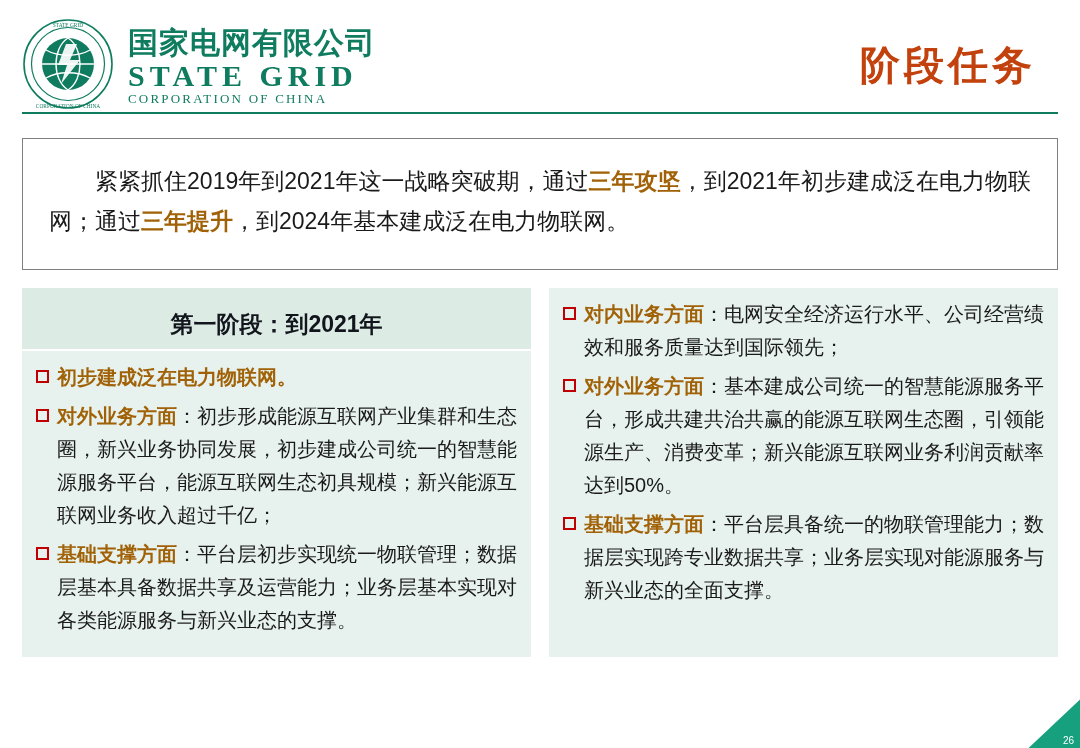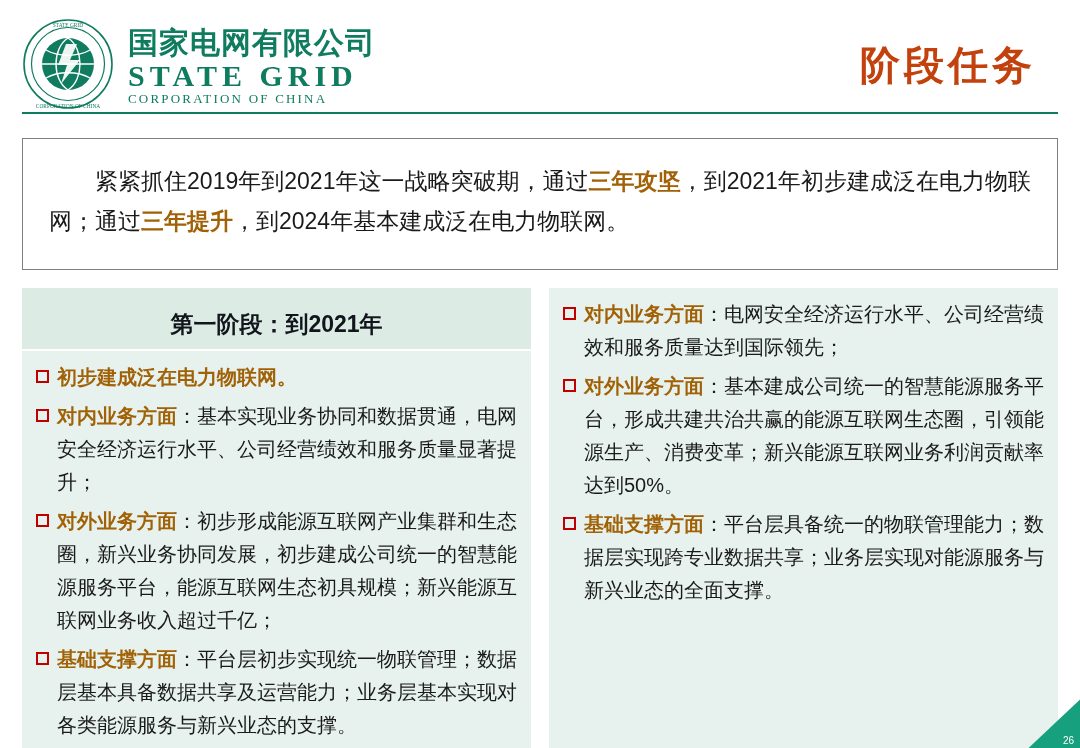--- a/index.html
+++ b/index.html
@@ -226,24 +226,20 @@
 
   <div class="col">
     <div class="col-head">第一阶段：到2021年</div>
     <div class="col-body">
 
       <div class="bullet-row">
         <span class="bullet-box"></span>
         <span class="bullet-text"><span class="lead">初步建成泛在电力物联网。</span><span></span></span>
       </div>
 
-      <div class="bullet-row">
-        <span class="bullet-box"></span>
-        <span class="bullet-text"><span class="lead">对内业务方面</span><span>：基本实现业务协同和数据贯通，电网安全经济运行水平、公司经营绩效和服务质量显著提升；</span></span>
-      </div>
 
       <div class="bullet-row">
         <span class="bullet-box"></span>
         <span class="bullet-text"><span class="lead">对外业务方面</span><span>：初步形成能源互联网产业集群和生态圈，新兴业务协同发展，初步建成公司统一的智慧能源服务平台，能源互联网生态初具规模；新兴能源互联网业务收入超过千亿；</span></span>
       </div>
 
       <div class="bullet-row">
         <span class="bullet-box"></span>
         <span class="bullet-text"><span class="lead">基础支撑方面</span><span>：平台层初步实现统一物联管理；数据层基本具备数据共享及运营能力；业务层基本实现对各类能源服务与新兴业态的支撑。</span></span>
       </div>

